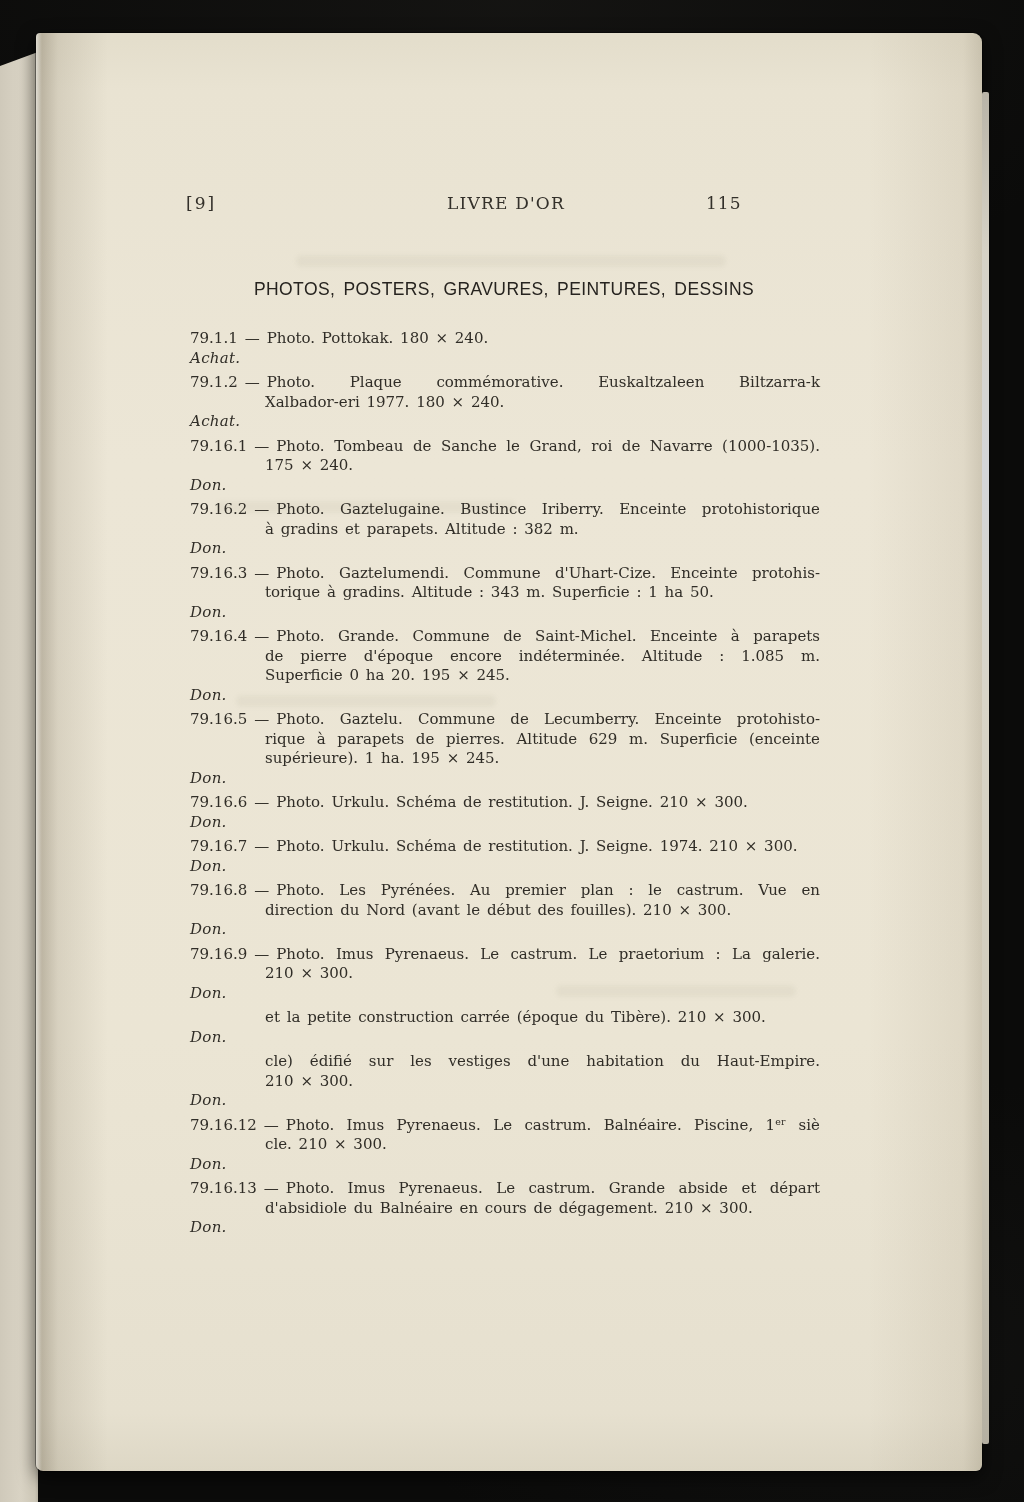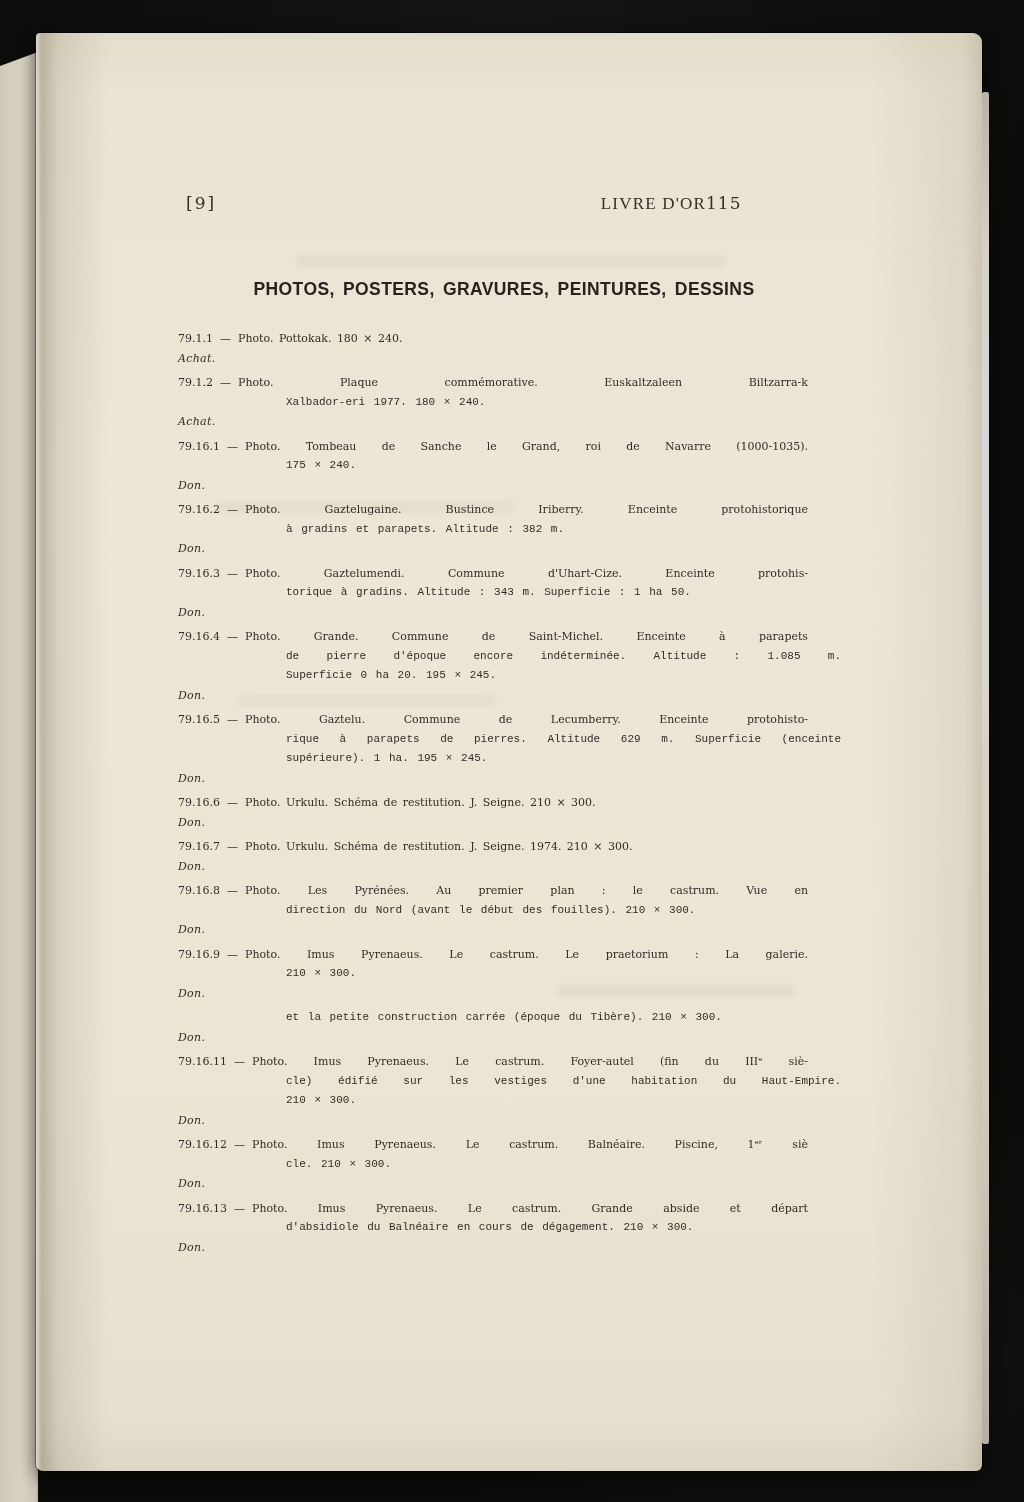--- a/index.html
+++ b/index.html
@@ -48,38 +48,38 @@
     background:rgba(128,134,104,.07); filter:blur(2px);
   }
 
   
   .running-head {
     position:absolute; left:150px; top:160px; width:640px; height:22px;
     display:flex; align-items:baseline;
     font-size:17px; letter-spacing:.6px; color:#33302a;
   }
   .running-head .ref { width:120px; letter-spacing:2px; }
-  .running-head .title { flex:1; text-align:right; letter-spacing:1.2px;font-family:Liberation Serif, serif; }
+  .running-head .title { flex:1; text-align:center; letter-spacing:1.2px; }
   .running-head .folio { width:120px; letter-spacing:1px; }
 
   .section-heading {
     position:absolute; left:150px; top:246px; width:636px;
     text-align:center;
     font-family:"Liberation Sans", sans-serif;
-    font-weight:bold; font-size:17.5px; letter-spacing:.4px; word-spacing:3px;
+    font-weight:normal; font-size:17.5px; letter-spacing:.4px; word-spacing:3px;
     color:#26231f;
   }
 
   .entries {
-    position:absolute; left:142px; top:296px; width:630px;
-    font-size:11px; line-height:19.5px; word-spacing:2px; color:#302d27;
+    position:absolute; left:154px; top:296px; width:630px;
+    font-size:15px; line-height:19.5px; word-spacing:2px; color:#302d27;
   }
   .entry { margin-bottom:5px; }
   .ln { width:630px; }
-  .ln.cont { margin-left:108px; width:555px;font-family:Liberation Mono, monospace; }
+  .ln.cont { margin-left:75px; width:555px; }
   .ln.j { text-align:justify; text-align-last:justify; }
   .eid { white-space:nowrap; }
   .dash { margin:0 7px; }
   .acq { width:630px; font-style:italic; letter-spacing:.3px; }
 </style>
 </head>
 <body>
 
 <div class="facing-edge"></div>
 
@@ -164,21 +164,20 @@
       <div class="ln cont">210 × 300.</div>
       <div class="acq">Don.</div>
     </div>
 
     <div class="entry">
       <div class="ln cont">et la petite construction carrée (époque du Tibère). 210 × 300.</div>
       <div class="acq">Don.</div>
     </div>
 
     <div class="entry">
-      <div class="ln first j"><span class="eid">79.16.11</span><span class="dash">—</span><span>Photo. Imus Pyrenaeus. Le castrum. Foyer-autel (fin du IIIᵉ siè-</span></div>
       <div class="ln cont j">cle) édifié sur les vestiges d'une habitation du Haut-Empire.</div>
       <div class="ln cont">210 × 300.</div>
       <div class="acq">Don.</div>
     </div>
 
     <div class="entry">
       <div class="ln first j"><span class="eid">79.16.12</span><span class="dash">—</span><span>Photo. Imus Pyrenaeus. Le castrum. Balnéaire. Piscine, 1ᵉʳ siè</span></div>
       <div class="ln cont">cle. 210 × 300.</div>
       <div class="acq">Don.</div>
     </div>

